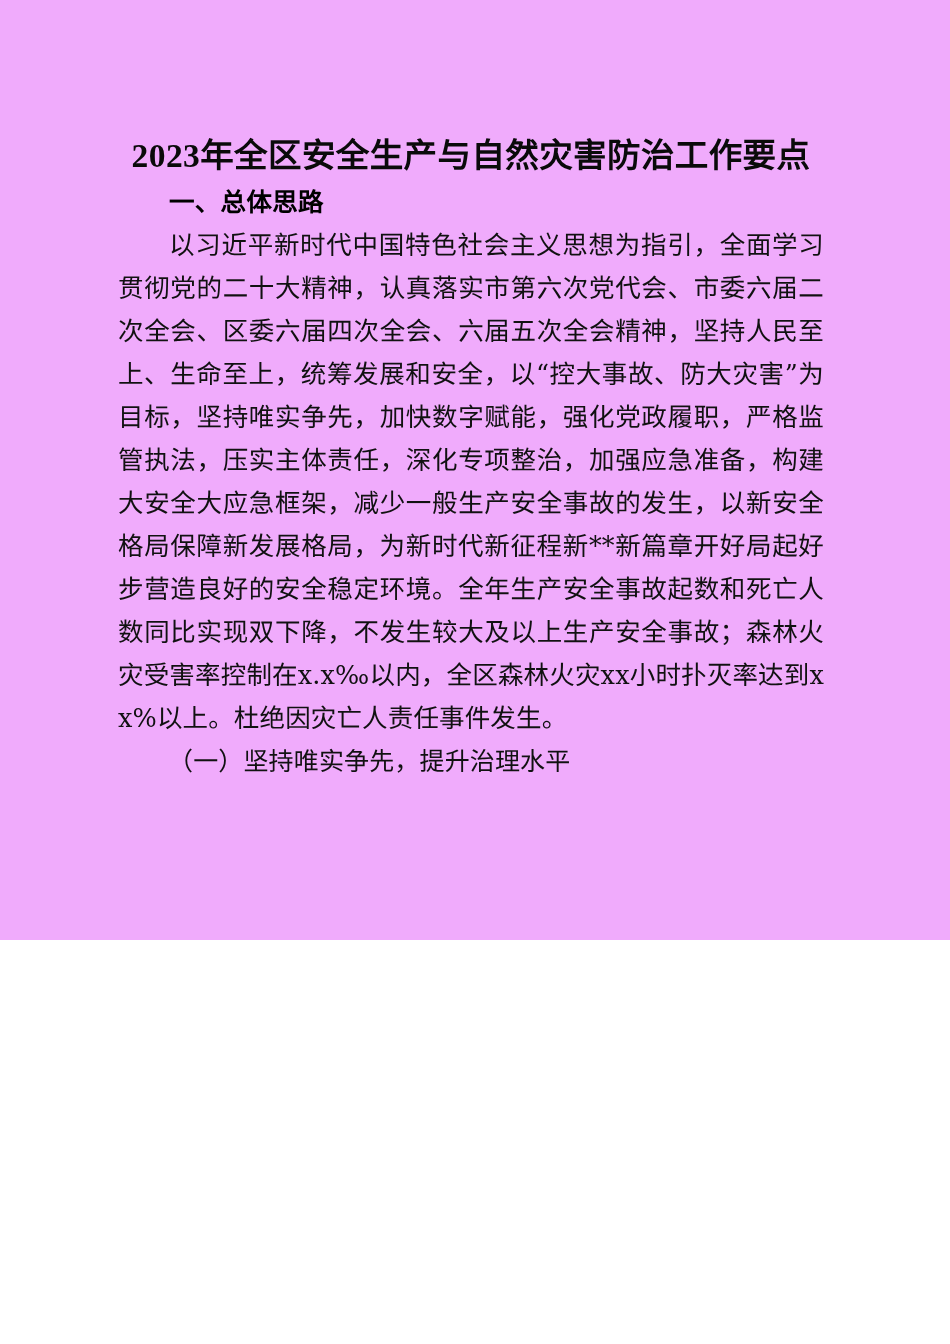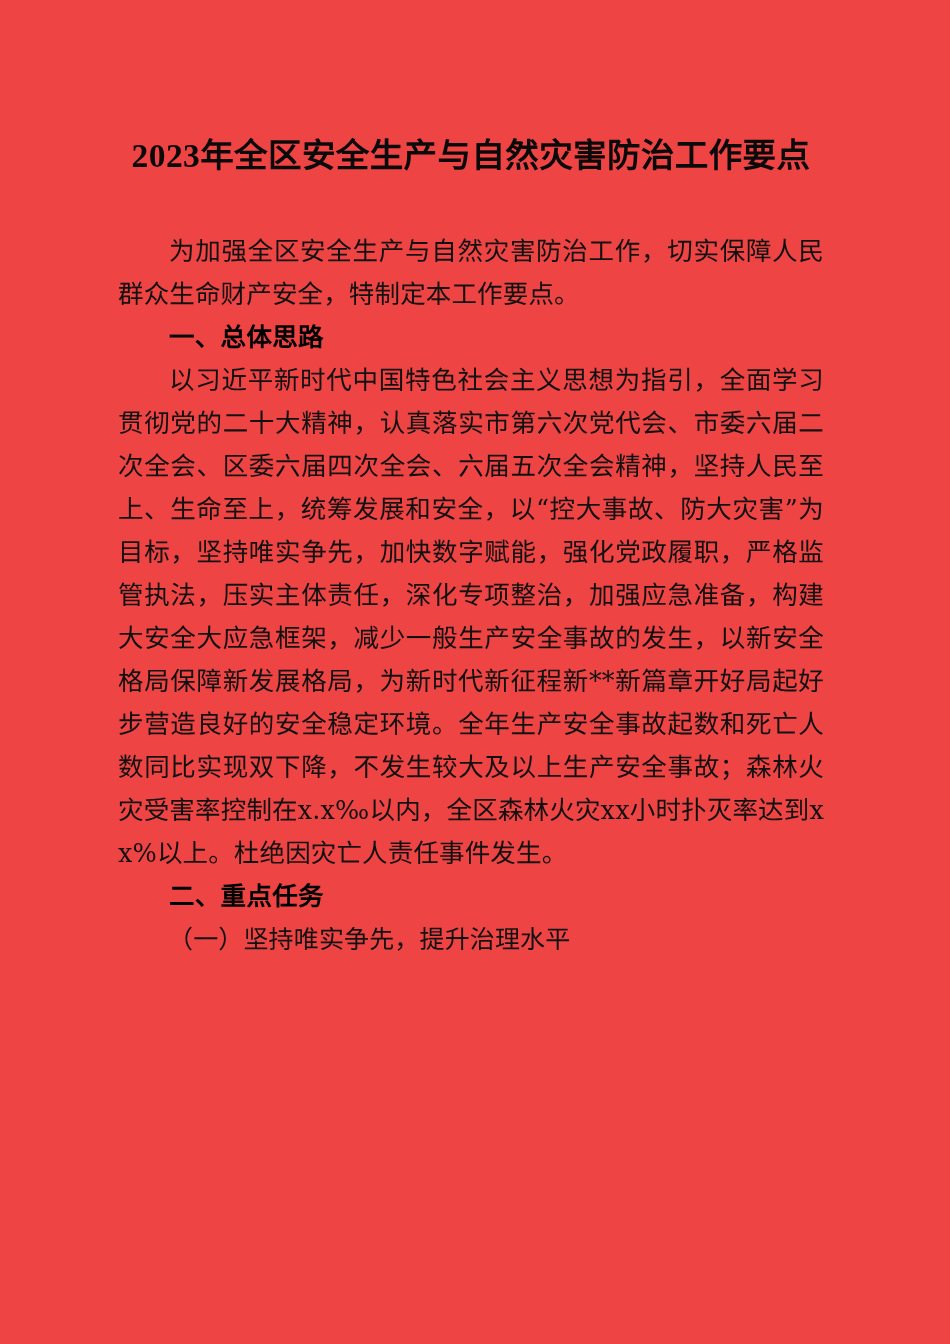--- a/index.html
+++ b/index.html
@@ -11,23 +11,23 @@
 
   body {
     font-family: "Liberation Serif", "DejaVu Serif", serif;
     color: #000000;
     -webkit-font-smoothing: antialiased;
   }
 
   .page {
     position: relative;
     width: 950px;
-    height: 1344px;
+    height: 940px;
     margin: 0 auto;
-    background: #ef4444;
+    background: #f0abfc;
     overflow: hidden;
     box-sizing: border-box;
   }
 
   
   .content {
     position: absolute;
     left: 118px;
     top: 0;
     width: 706px;
@@ -99,25 +99,23 @@
   }
 </style>
 </head>
 <body>
 
 <div class="page">
   <div class="content">
 
     <h1 class="doc-title">2023年全区安全生产与自然灾害防治工作要点</h1>
 
-    <p class="body-text indent2 lead-para">为加强全区安全生产与自然灾害防治工作，切实保障人民群众生命财产安全，特制定本工作要点。</p>
 
     <h2 class="section-heading">一、总体思路</h2>
 
     <p class="body-text indent2">以习近平新时代中国特色社会主义思想为指引，全面学习贯彻党的二十大精神，认真落实市第六次党代会、市委六届二次全会、区委六届四次全会、六届五次全会精神，坚持人民至上、生命至上，统筹发展和安全，以“控大事故、防大灾害”为目标，坚持唯实争先，加快数字赋能，强化党政履职，严格监管执法，压实主体责任，深化专项整治，加强应急准备，构建大安全大应急框架，减少一般生产安全事故的发生，以新安全格局保障新发展格局，为新时代新征程新**新篇章开好局起好步营造良好的安全稳定环境。全年生产安全事故起数和死亡人数同比实现双下降，不发生较大及以上生产安全事故；森林火灾受害率控制在x.x‰以内，全区森林火灾xx小时扑灭率达到xx%以上。杜绝因灾亡人责任事件发生。</p>
 
-    <h2 class="section-heading">二、重点任务</h2>
 
     <p class="sub-heading">（一）坚持唯实争先，提升治理水平</p>
 
 
   </div>
 </div>
 
 </body></html>

